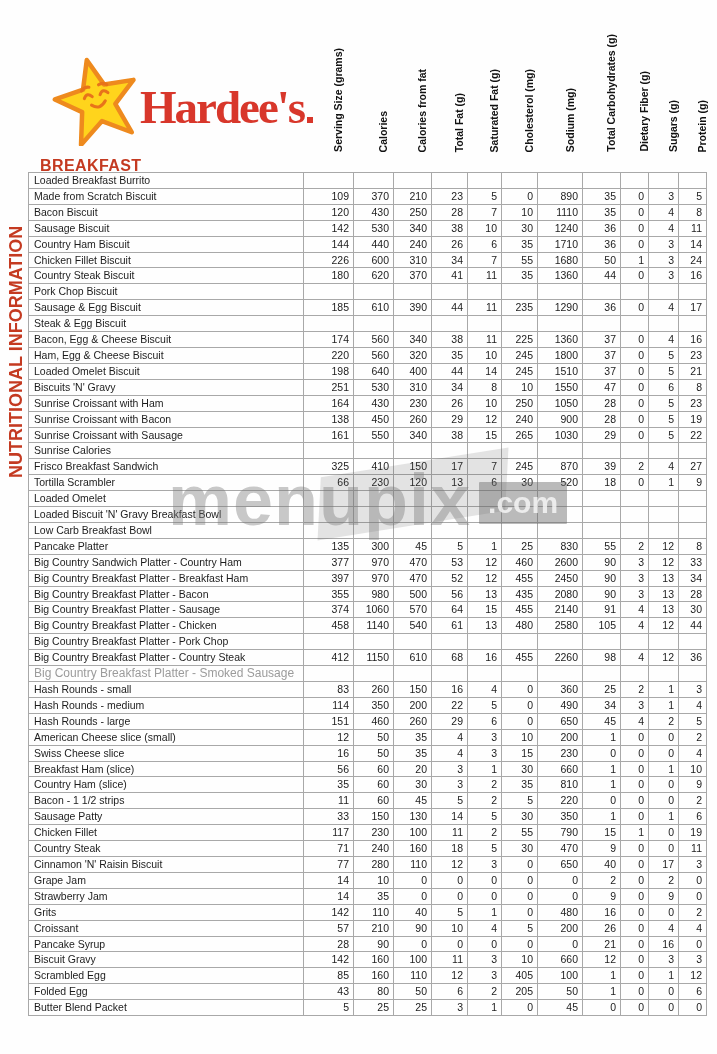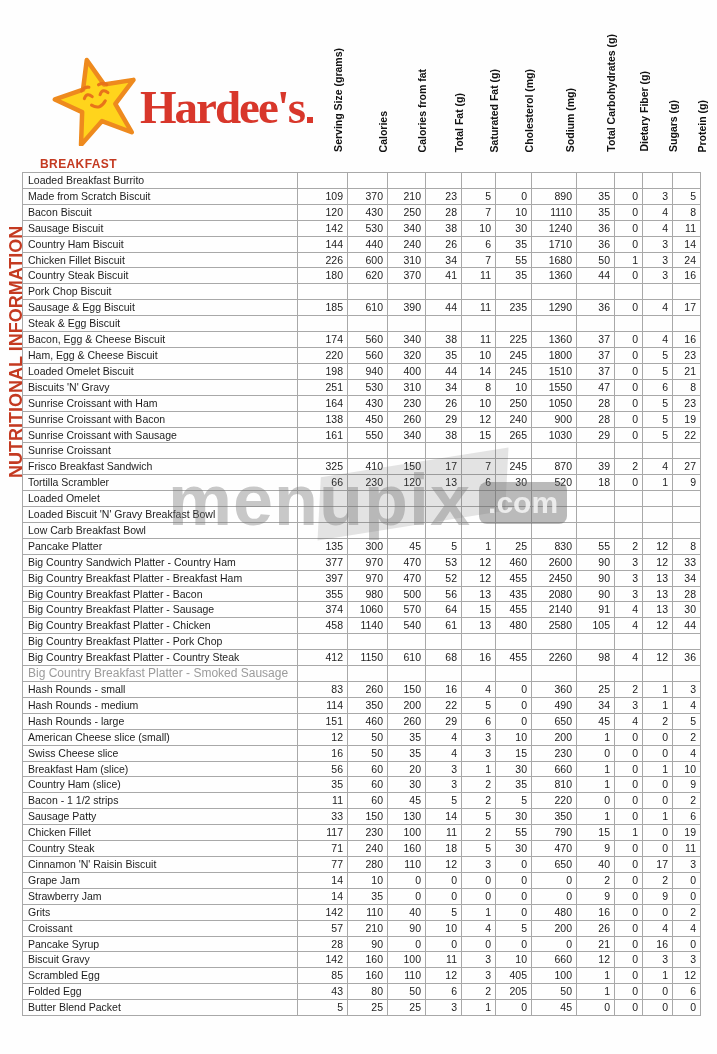--- a/index.html
+++ b/index.html
@@ -13,49 +13,49 @@
              font-weight:bold;font-size:47px;letter-spacing:-2px;color:#d8372b;}
   .logo-text::after{content:"";display:inline-block;width:6px;height:6px;background:#d8372b;
              margin-left:3px;}
 
   
   .side-label{position:absolute;left:6px;top:478px;width:320px;height:26px;
               transform:rotate(-90deg);transform-origin:left top;
               font-weight:bold;font-size:18px;color:#c43a21;white-space:nowrap;}
 
   
-  .section-title{position:absolute;left:40px;top:157px;font-weight:bold;font-size:12px;
+  .section-title{position:absolute;left:40px;top:157px;font-weight:bold;font-size:16px;
               color:#c43a21;letter-spacing:0.4px;}
 
   
   .headers{position:absolute;left:38px;top:8px;width:678px;height:144px;}
   .hdr-cell{position:absolute;top:0;height:100%;display:flex;align-items:flex-end;
             justify-content:center;}
   .hdr-cell span{writing-mode:vertical-rl;transform:rotate(180deg);white-space:nowrap;
             font-weight:bold;font-size:10.5px;color:#111;}
 
   
-  table.nutri{position:absolute;left:22px;top:172px;width:678px;border-collapse:collapse;
+  table.nutri{position:absolute;left:28px;top:172px;width:678px;border-collapse:collapse;
             table-layout:fixed;border-radius:26px;}
   table.nutri td{border:1px solid #a8a8a8;height:14.9px;line-height:14.9px;
             font-size:10.5px;color:#1c1c1c;padding:0 4px;white-space:nowrap;overflow:hidden;}
   table.nutri td.name{text-align:left;padding-left:5px;}
   table.nutri td.num{text-align:right;}
   table.nutri tr.muted td{color:#9b9b9b;font-size:12px;}
 
   
   .watermark{position:absolute;left:168px;top:455px;width:430px;height:100px;
             pointer-events:none;z-index:5;}
   .wm-shape{position:absolute;left:150px;top:8px;width:190px;height:62px;
             background:rgba(90,90,90,0.16);transform:rotate(-9deg) skewX(-12deg);}
   .wm-text{position:absolute;left:0;top:0;font-weight:bold;font-size:72px;line-height:90px;
             color:rgba(120,120,120,0.40);letter-spacing:1px;}
   .wm-com{display:inline-block;font-size:30px;line-height:30px;letter-spacing:0;
             background:rgba(105,105,105,0.45);color:rgba(245,245,245,0.85);
-            border-radius:8px;padding:6px 9px;margin-left:8px;vertical-align:12px;}
+            border-radius:1px;padding:6px 9px;margin-left:8px;vertical-align:12px;}
 </style>
 </head>
 <body>
 
 <div class="page">
 
   <div class="logo">
     <svg class="logo-star" width="90" height="90" viewBox="0 0 100 100">
       <g transform="rotate(-14 50 50)">
         <path d="M50 3 L62 34 L95 37 L69 58 L79 93 L50 73 L21 93 L31 58 L5 37 L38 34 Z" fill="#ffd41c" stroke="#ee8a1e" stroke-width="5" stroke-linejoin="round"></path>
@@ -291,21 +291,21 @@
           <td class="num">245</td>
           <td class="num">1800</td>
           <td class="num">37</td>
           <td class="num">0</td>
           <td class="num">5</td>
           <td class="num">23</td>
         </tr>
         <tr>
           <td class="name">Loaded Omelet Biscuit</td>
           <td class="num">198</td>
-          <td class="num">940</td>
+          <td class="num">640</td>
           <td class="num">400</td>
           <td class="num">44</td>
           <td class="num">14</td>
           <td class="num">245</td>
           <td class="num">1510</td>
           <td class="num">37</td>
           <td class="num">0</td>
           <td class="num">5</td>
           <td class="num">21</td>
         </tr>
@@ -359,21 +359,21 @@
           <td class="num">38</td>
           <td class="num">15</td>
           <td class="num">265</td>
           <td class="num">1030</td>
           <td class="num">29</td>
           <td class="num">0</td>
           <td class="num">5</td>
           <td class="num">22</td>
         </tr>
         <tr>
-          <td class="name">Sunrise Croissant</td>
+          <td class="name">Sunrise Calories</td>
           <td class="num"></td>
           <td class="num"></td>
           <td class="num"></td>
           <td class="num"></td>
           <td class="num"></td>
           <td class="num"></td>
           <td class="num"></td>
           <td class="num"></td>
           <td class="num"></td>
           <td class="num"></td>

